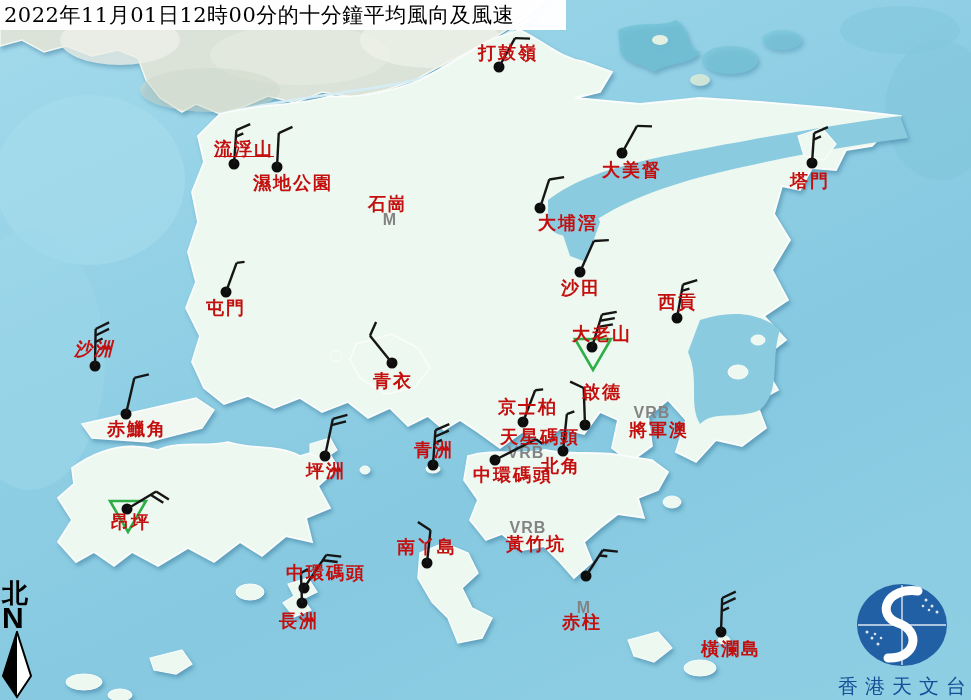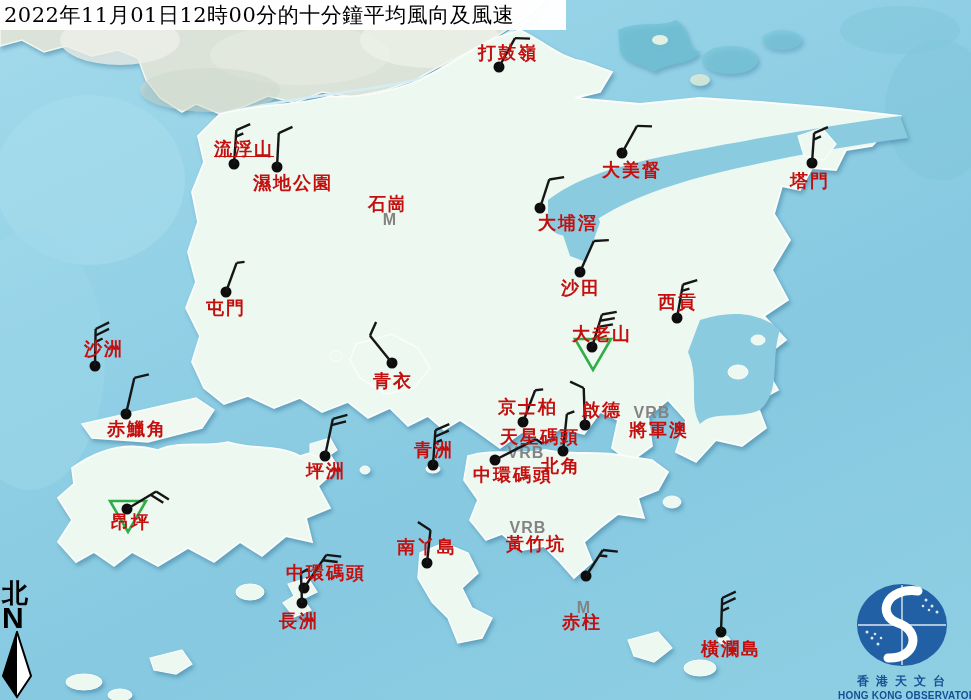--- a/index.html
+++ b/index.html
@@ -28,21 +28,21 @@
   .st-marker{
     position:absolute;transform:translate(-50%,-50%);white-space:nowrap;
     font-family:"Liberation Sans","DejaVu Sans",sans-serif;
     font-weight:bold;font-size:16px;letter-spacing:1px;color:#838383;z-index:3;
   }
   .st-barb{position:absolute;z-index:4;pointer-events:none;}
   .compass{position:absolute;left:2px;top:580px;z-index:7;width:40px;}
   .compass .cn{font-family:"DejaVu Serif","Liberation Serif",serif;font-weight:700;font-size:26px;color:#000;line-height:1;}
   .compass .n{font-family:"Liberation Sans","DejaVu Sans",sans-serif;font-weight:bold;font-size:30px;color:#000;line-height:.9;margin-top:-2px;}
   .logo{position:absolute;left:838px;top:582px;width:133px;z-index:7;text-align:center;}
-  .logo .cjk{font-weight:bold;font-size:12px;letter-spacing:7px;color:#164f96;margin-top:1px;white-space:nowrap;}
+  .logo .cjk{font-weight:normal;font-size:20px;letter-spacing:7px;color:#164f96;margin-top:1px;white-space:nowrap;}
   .logo .eng{font-weight:bold;font-size:10px;letter-spacing:.2px;color:#164f96;white-space:nowrap;}
 </style>
 </head>
 <body>
 
 <div class="stage">
 
   <svg id="geo" width="971" height="700" viewBox="0 0 971 700">
 
     <ellipse cx="90" cy="180" rx="95" ry="85" fill="#a6dcec" opacity="0.65"></ellipse>
@@ -168,21 +168,21 @@
         </svg></div>
       <div class="st-dot" style="left: 226px; top: 292px;"></div>
       <div class="st-label" style="left: 226px; top: 308px;">屯門</div>
       <div class="st-barb" style="left: 20px; top: 291px;"><svg width="150" height="150" viewBox="0 0 150 150">
           <line x1="75" y1="75" x2="75.64573903817949" y2="38.00563527921352" stroke="#151515" stroke-width="2.4"></line>
           <line x1="75.64573903817949" y1="38.00563527921352" x2="89.127649732667" y2="31.43006807737736" stroke="#151515" stroke-width="2.4"></line>
           <line x1="75.53229839633715" y1="44.504645297730065" x2="89.01420909082466" y2="37.9290780958939" stroke="#151515" stroke-width="2.4"></line>
           <line x1="75.41885775449481" y1="51.00365531624661" x2="82.60921012488815" y2="47.496686141933985" stroke="#151515" stroke-width="2.4"></line>
         </svg></div>
       <div class="st-dot" style="left: 95px; top: 366px;"></div>
-      <div class="st-label" style="left: 104px; top: 349px;">沙洲</div>
+      <div class="st-label" style="left: 94px; top: 349px; font-style: italic;">沙洲</div>
       <div class="st-barb" style="left: 517px; top: 272px;"><svg width="150" height="150" viewBox="0 0 150 150">
           <line x1="75" y1="75" x2="84.94063796057304" y2="42.4856382972568" stroke="#151515" stroke-width="2.4"></line>
           <line x1="84.94063796057304" y1="42.4856382972568" x2="99.71275425575617" y2="39.880915632252844" stroke="#151515" stroke-width="2.4"></line>
           <line x1="83.04022187987526" y1="48.70161921101652" x2="97.81233817505839" y2="46.096896546012566" stroke="#151515" stroke-width="2.4"></line>
           <line x1="81.13980579917747" y1="54.91760012477626" x2="95.91192209436059" y2="52.3128774597723" stroke="#151515" stroke-width="2.4"></line>
         </svg></div>
       <svg width="44" height="40" viewBox="0 0 44 40" style="position: absolute; left: 571px; top: 335px; z-index: 3;">
         <polygon points="4,4 40,4 22,35" fill="none" stroke="#2fae47" stroke-width="2.6"></polygon>
       </svg>
       <div class="st-dot" style="left: 592px; top: 347px;"></div>
@@ -203,21 +203,21 @@
           <line x1="75" y1="75" x2="87.18451028454021" y2="43.258265499095145" stroke="#151515" stroke-width="2.4"></line>
           <line x1="87.18451028454021" y1="43.258265499095145" x2="95.14068544748639" y2="42.422037792953915" stroke="#151515" stroke-width="2.4"></line>
         </svg></div>
       <div class="st-dot" style="left: 523px; top: 422px;"></div>
       <div class="st-label" style="left: 528px; top: 407px;">京士柏</div>
       <div class="st-barb" style="left: 510px; top: 350px;"><svg width="150" height="150" viewBox="0 0 150 150">
           <line x1="75" y1="75" x2="73.70871862200747" y2="38.022539400293454" stroke="#151515" stroke-width="2.4"></line>
           <line x1="73.70871862200747" y1="38.022539400293454" x2="60.11410181645772" y2="31.68326547418296" stroke="#151515" stroke-width="2.4"></line>
         </svg></div>
       <div class="st-dot" style="left: 585px; top: 425px;"></div>
-      <div class="st-label" style="left: 602px; top: 410px; font-family: Liberation Serif, serif;">啟德</div>
+      <div class="st-label" style="left: 602px; top: 392px; font-family: Liberation Serif, serif;">啟德</div>
       <div class="st-marker" style="left: 652px; top: 413px;">VRB</div>
       <div class="st-label" style="left: 659px; top: 430px; text-align: right;">將軍澳</div>
       <div class="st-marker" style="left: 526px; top: 453px;">VRB</div>
       <div class="st-label" style="left: 540px; top: 437px;">天星碼頭</div>
       <div class="st-barb" style="left: 420px; top: 385px;"><svg width="150" height="150" viewBox="0 0 150 150">
           <line x1="75" y1="75" x2="115.98630011266492" y2="54.11643701198085" stroke="#151515" stroke-width="2.4"></line>
           <line x1="115.98630011266492" y1="54.11643701198085" x2="122.45843606766451" y2="58.818719030320636" stroke="#151515" stroke-width="2.4"></line>
         </svg></div>
       <div class="st-dot" style="left: 495px; top: 460px;"></div>
       <div class="st-label" style="left: 513px; top: 475px;">中環碼頭</div>

